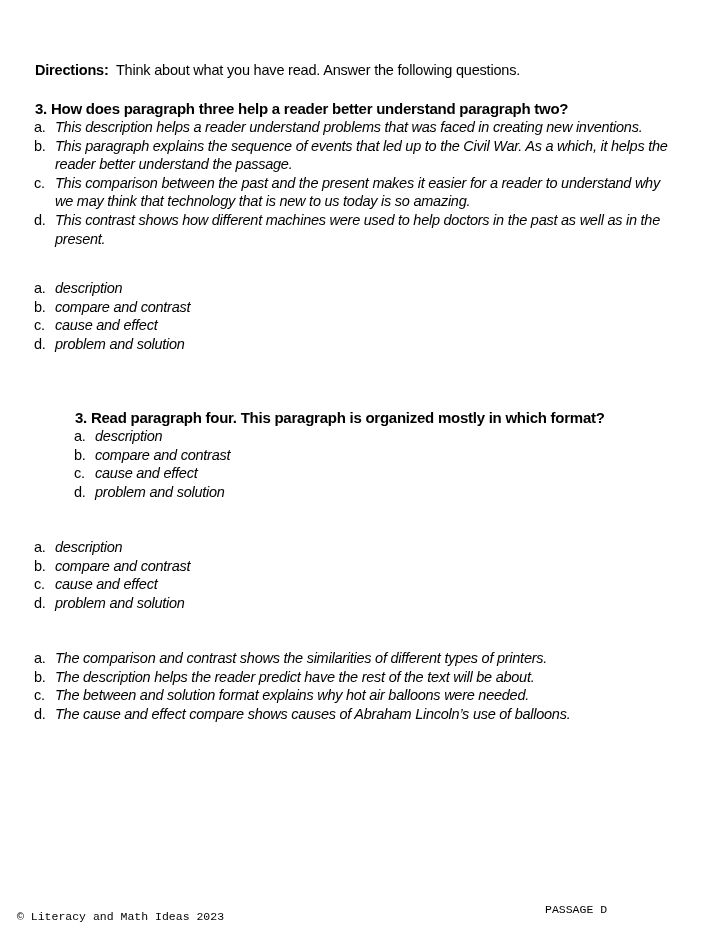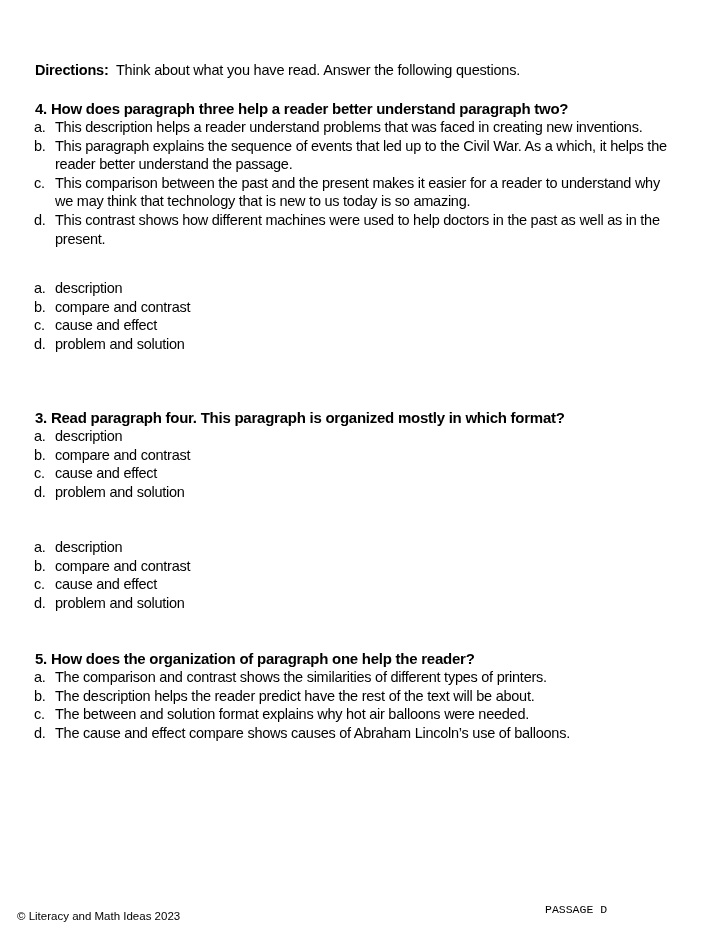--- a/index.html
+++ b/index.html
@@ -5,35 +5,35 @@
     html, body { margin: 0; padding: 0; background: #ffffff; }
     body { width: 720px; height: 932px; position: relative; overflow: hidden; color: #000; }
     .page { position: absolute; left: 0; top: 16px; width: 700px; height: 932px; }
     .sans { font-family: "Liberation Sans", "DejaVu Sans", sans-serif; }
     .directions { position: absolute; left: 35px; top: 46px; font-size: 14.5px; letter-spacing: -0.2px; white-space: nowrap; }
     .directions b { font-weight: bold; }
     .q { position: absolute; left: 35px; font-size: 14.5px; letter-spacing: -0.25px; }
     .q-title { font-weight: bold; white-space: nowrap; height: 19px; line-height: 19px; font-size: 15px; }
     .opt { display: flex; line-height: 18.6px; font-size: 14.5px; margin-left: -1px; }
     .opt .letter { width: 21px; flex: none; }
-    .opt .text { width: 615px; }
-    .footer-left { position: absolute; left: 17px; top: 894px; font-family: Liberation Sans, sans-serif; font-size: 11.5px; white-space: nowrap; }
+    .opt .text { width: 615px; font-style: italic; }
+    .footer-left { position: absolute; left: 17px; top: 894px; font-family: Liberation Mono, monospace; font-size: 11.5px; white-space: nowrap; }
     .footer-right { position: absolute; left: 545px; top: 887px; font-family: Liberation Mono, monospace; font-size: 11.5px; white-space: nowrap; }
   </style>
 </head>
 <body>
 
 <div class="page">
 
   <div class="directions sans">
     <b>Directions:</b>&nbsp; <span>Think about what you have read.  Answer the following questions.</span>
   </div>
 
   <div class="q sans" style="top:83px;">
-    <div class="q-title">4.  How does paragraph three help a reader better understand paragraph two?</div>
+    <div class="q-title">3.  How does paragraph three help a reader better understand paragraph two?</div>
     <div class="opt">
       <span class="letter">a.</span>
       <span class="text">This description helps a reader understand problems that was faced in creating new inventions.</span>
     </div>
     <div class="opt">
       <span class="letter">b.</span>
       <span class="text">This paragraph explains the sequence of events that led up to the Civil War.  As a which, it helps the reader better understand the passage.</span>
     </div>
     <div class="opt">
       <span class="letter">c.</span>
@@ -57,21 +57,21 @@
     <div class="opt">
       <span class="letter">c.</span>
       <span class="text">cause and effect</span>
     </div>
     <div class="opt">
       <span class="letter">d.</span>
       <span class="text">problem and solution</span>
     </div>
   </div>
 
-  <div class="q sans" style="top:392px;">
+  <div class="q sans" style="top:392px;margin-left:40px;">
     <div class="q-title">3.  Read paragraph four.  This paragraph is organized mostly in which format?</div>
     <div class="opt">
       <span class="letter">a.</span>
       <span class="text">description</span>
     </div>
     <div class="opt">
       <span class="letter">b.</span>
       <span class="text">compare and contrast</span>
     </div>
     <div class="opt">
@@ -97,21 +97,20 @@
       <span class="letter">c.</span>
       <span class="text">cause and effect</span>
     </div>
     <div class="opt">
       <span class="letter">d.</span>
       <span class="text">problem and solution</span>
     </div>
   </div>
 
   <div class="q sans" style="top:633px;">
-    <div class="q-title">5. How does the organization of paragraph one help the reader?</div>
     <div class="opt">
       <span class="letter">a.</span>
       <span class="text">The comparison and contrast shows the similarities of different types of printers.</span>
     </div>
     <div class="opt">
       <span class="letter">b.</span>
       <span class="text">The description helps the reader predict have the rest of the text will be about.</span>
     </div>
     <div class="opt">
       <span class="letter">c.</span>

